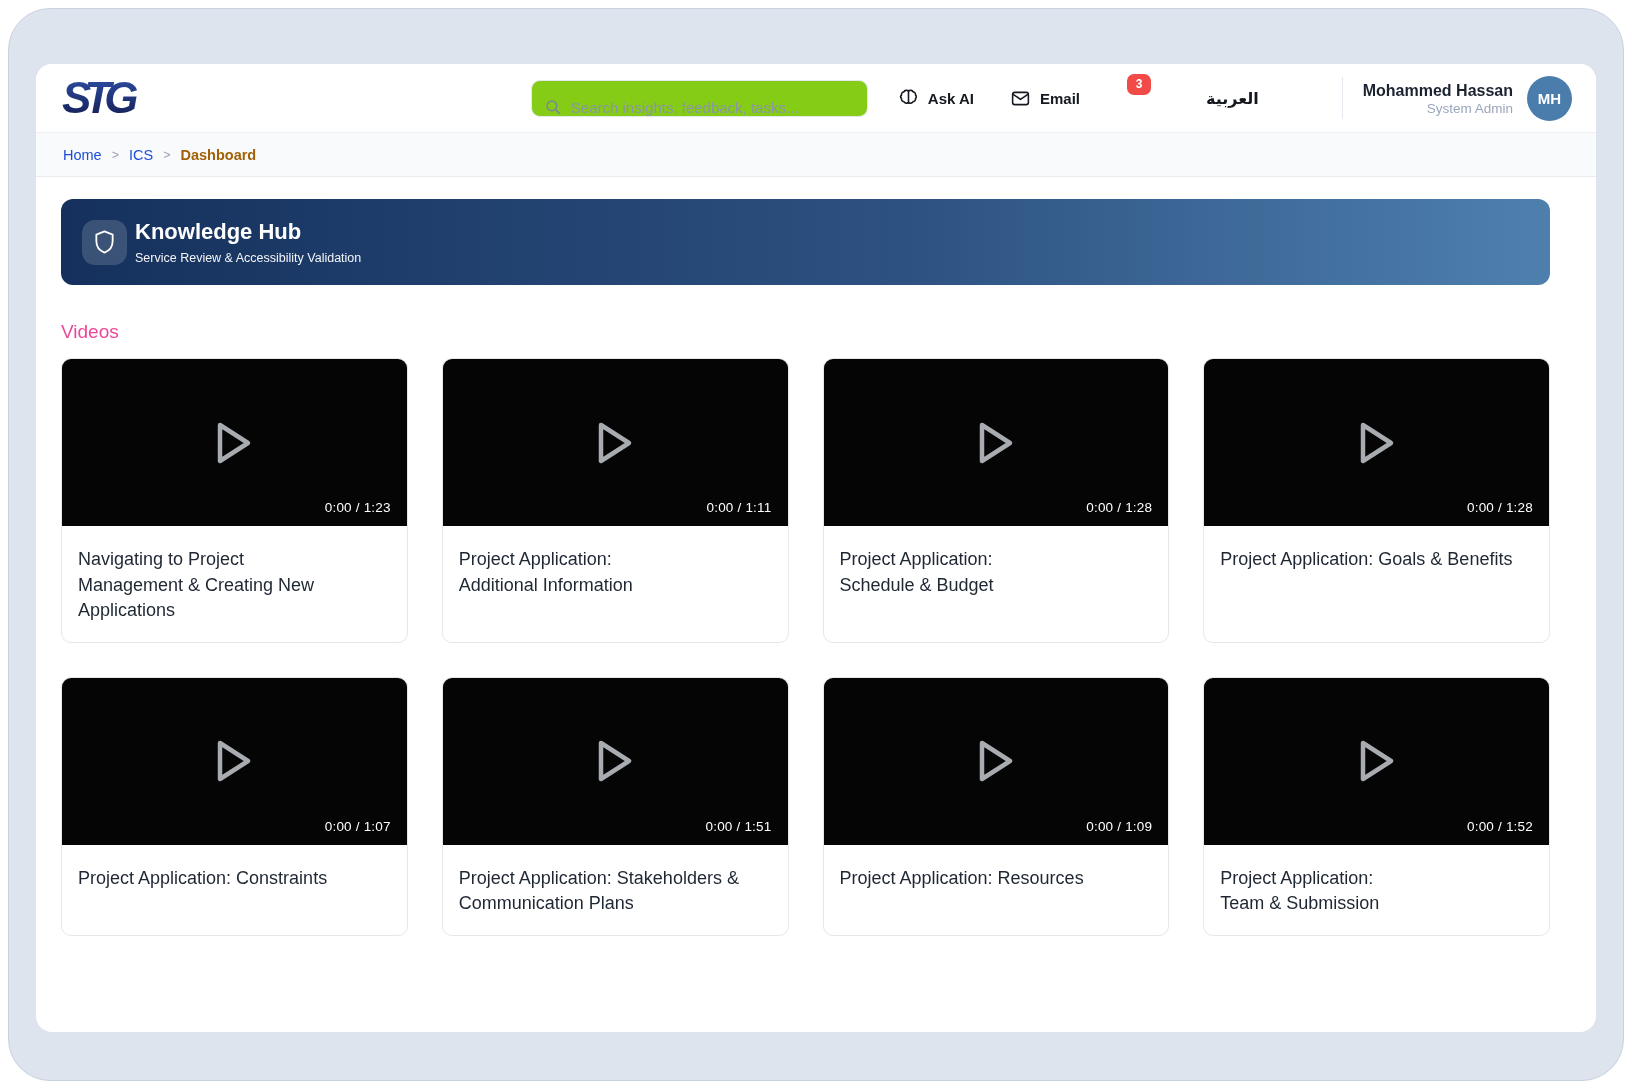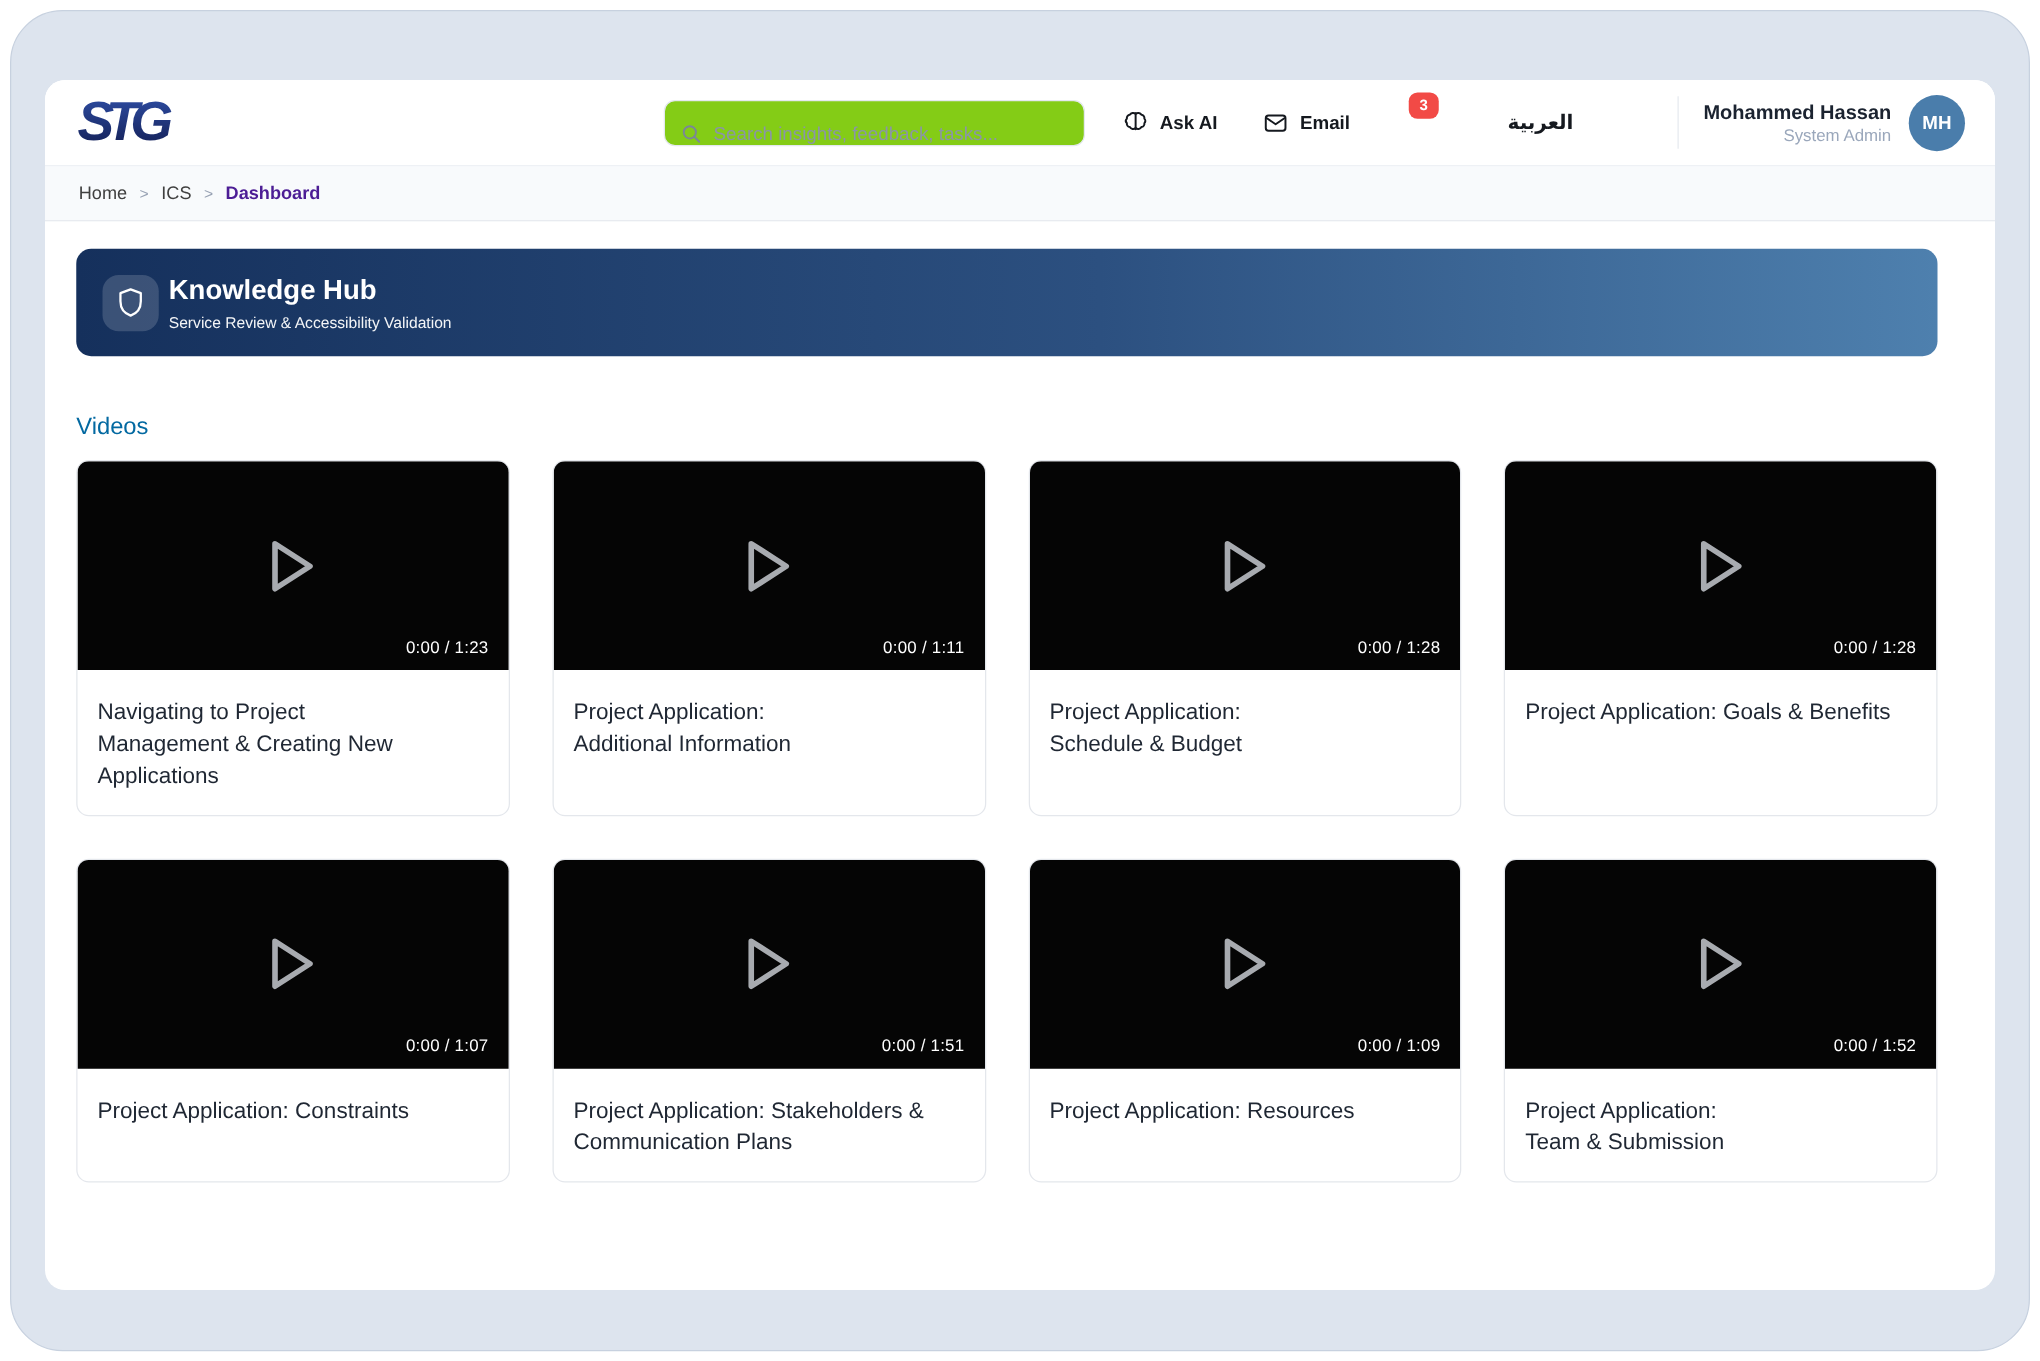--- a/index.html
+++ b/index.html
@@ -37,41 +37,41 @@
   .profile { display:flex; align-items:center; gap:14px; cursor:pointer; }
   .user-text { text-align:right; }
   .user-name { font-size:16px; font-weight:700; color:#1b2330; line-height:1.25; }
   .user-role { font-size:13.5px; color:#9aa7bb; }
   .avatar { width:45px; height:45px; border-radius:50%; background:#4a7dab; color:#fff;
     display:flex; align-items:center; justify-content:center; font-size:15px; font-weight:700; }
 
   
   .crumbbar { height:45px; background:#f8fafc; border-top:1px solid #eef1f5; border-bottom:1px solid #e8ebf0;
     display:flex; align-items:center; padding:0 27px; gap:10px; font-size:14.5px; }
-  .crumb { color:#404040; cursor:pointer; }
+  .crumb { color:#1d4ed8; cursor:pointer; }
   .crumb-sep { color:#97a1b3; font-size:12.5px; }
-  .crumb-current { color:#4c1d95; font-weight:700;text-align:center; }
+  .crumb-current { color:#a16207; font-weight:700;text-align:center; }
 
   
   .content { padding:22px 46px 20px 25px; }
 
   .banner { height:86px; border-radius:12px; display:flex; align-items:center; padding:0 21px; gap:8px;
     background:linear-gradient(90deg,#15305c 0%,#2c5080 55%,#4e80ae 100%); color:#fff; }
   .banner-icon { width:45px; height:45px; border-radius:13px; background:rgba(255,255,255,0.16);
     display:flex; align-items:center; justify-content:center; flex:none; }
   .banner-title { font-size:22px; font-weight:700; line-height:1.2; }
   .banner-sub { font-size:12.5px; margin-top:5px; opacity:.95; }
 
   .tabs { display:flex; gap:13px; margin-top:27px; }
   .pill { height:38px; padding:0 22px; border-radius:19px; display:flex; align-items:center;
     font-size:15px; cursor:pointer; background:#fff; border:1px solid #e4e9f0; color:#2a3342;
     box-shadow:0 1px 2px rgba(16,24,40,.05); white-space:nowrap; }
   .pill.active { background:#4f81b4; border-color:#4f81b4; color:#fff; box-shadow:none; }
 
-  .section-title { margin-top:46px; font-size:19px; color:#0369a1; }
+  .section-title { margin-top:36px; font-size:19px; color:#ec4899; }
 
   .grid { margin-top:15px; display:grid; grid-template-columns:repeat(4,1fr); column-gap:29px; row-gap:28px;gap:34px; }
   .card { border:1px solid #e4e7ec; border-radius:10px; background:#fff; overflow:hidden; display:flex; flex-direction:column; cursor:pointer; }
   .thumb { height:167px; background:#050505; position:relative; display:flex; align-items:center; justify-content:center; }
   .timestamp { position:absolute; right:16px; bottom:11px; color:#fff; font-size:13.5px; letter-spacing:.2px; }
   .vtitle { padding:21px 16px 18px 16px; font-size:18px; line-height:1.42; color:#1f2733; white-space:pre-line; }
 </style>
 </head>
 <body>
 

